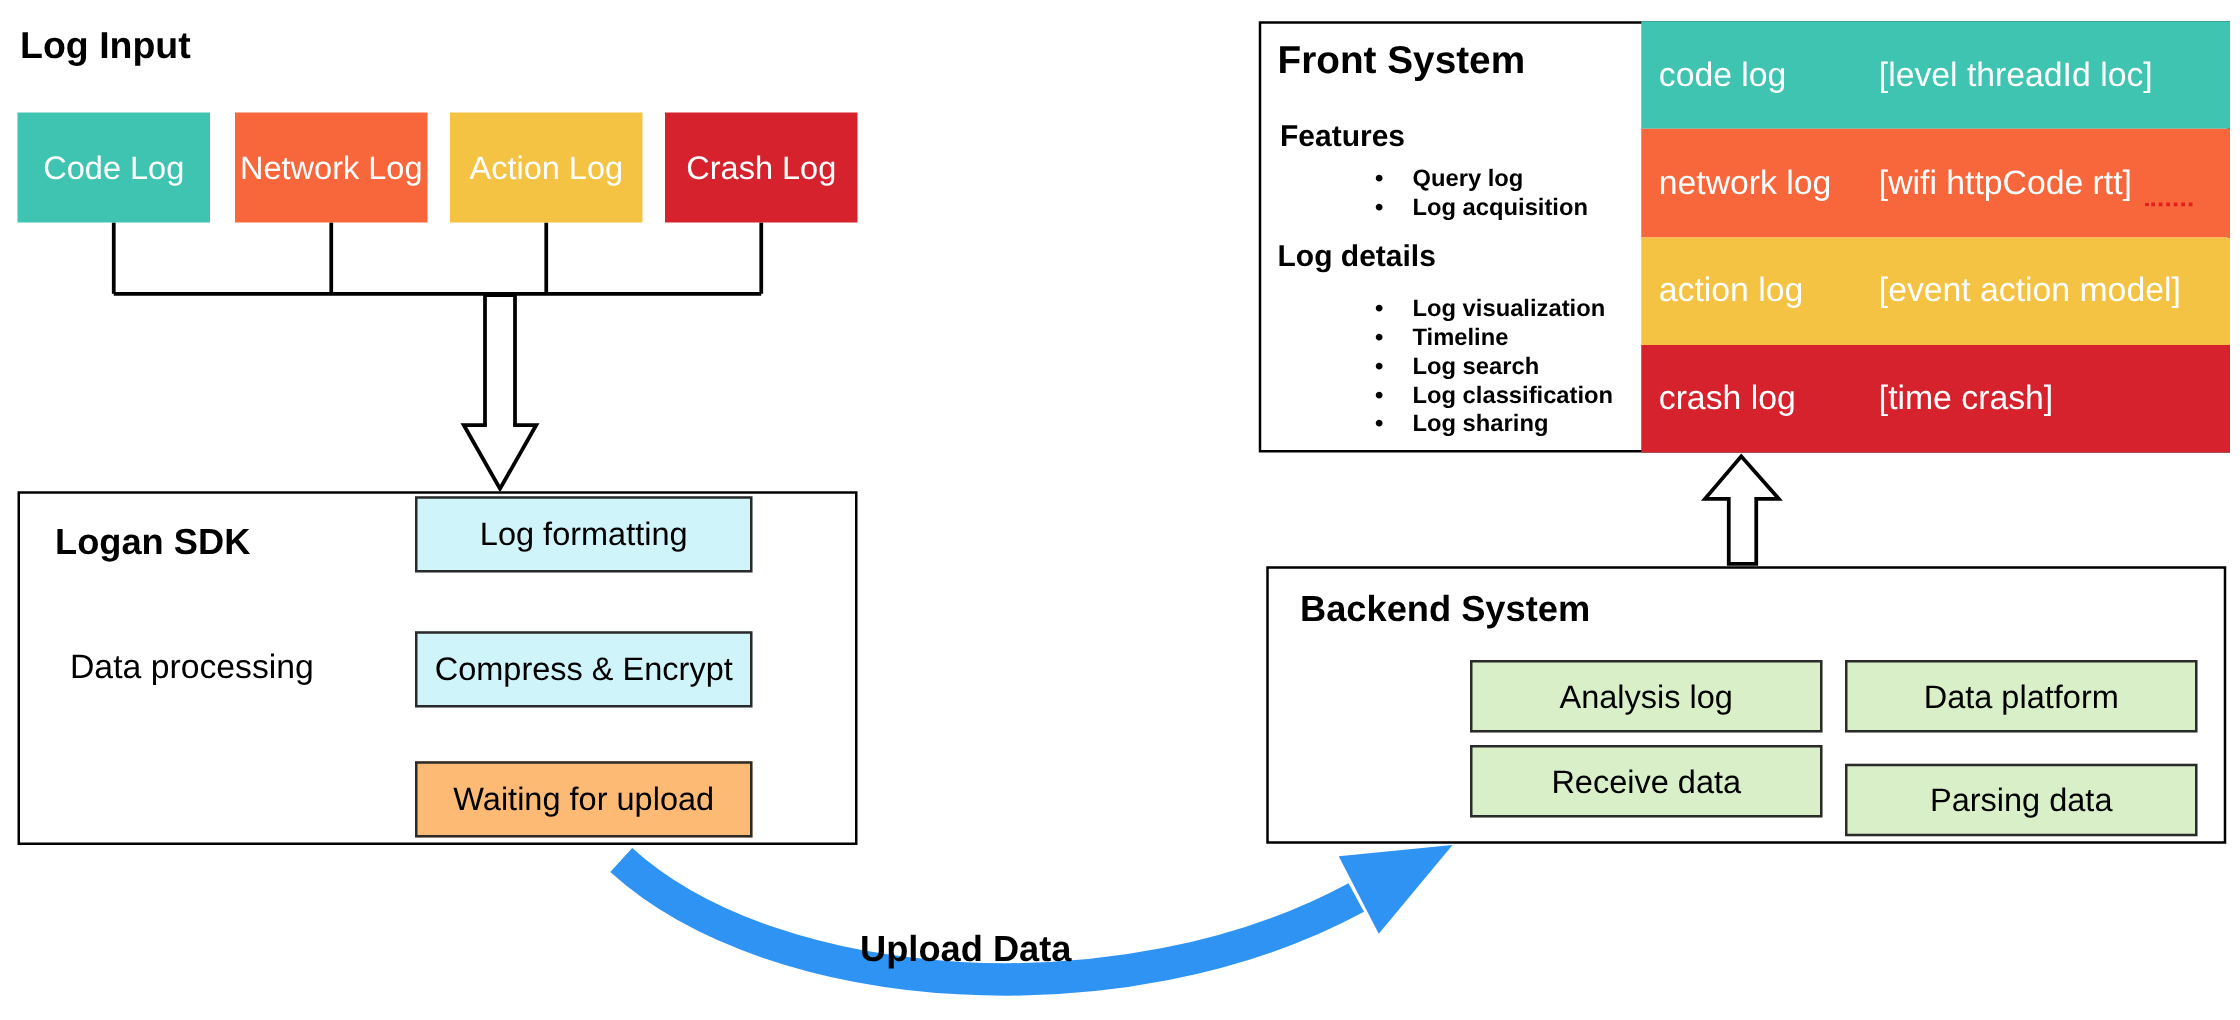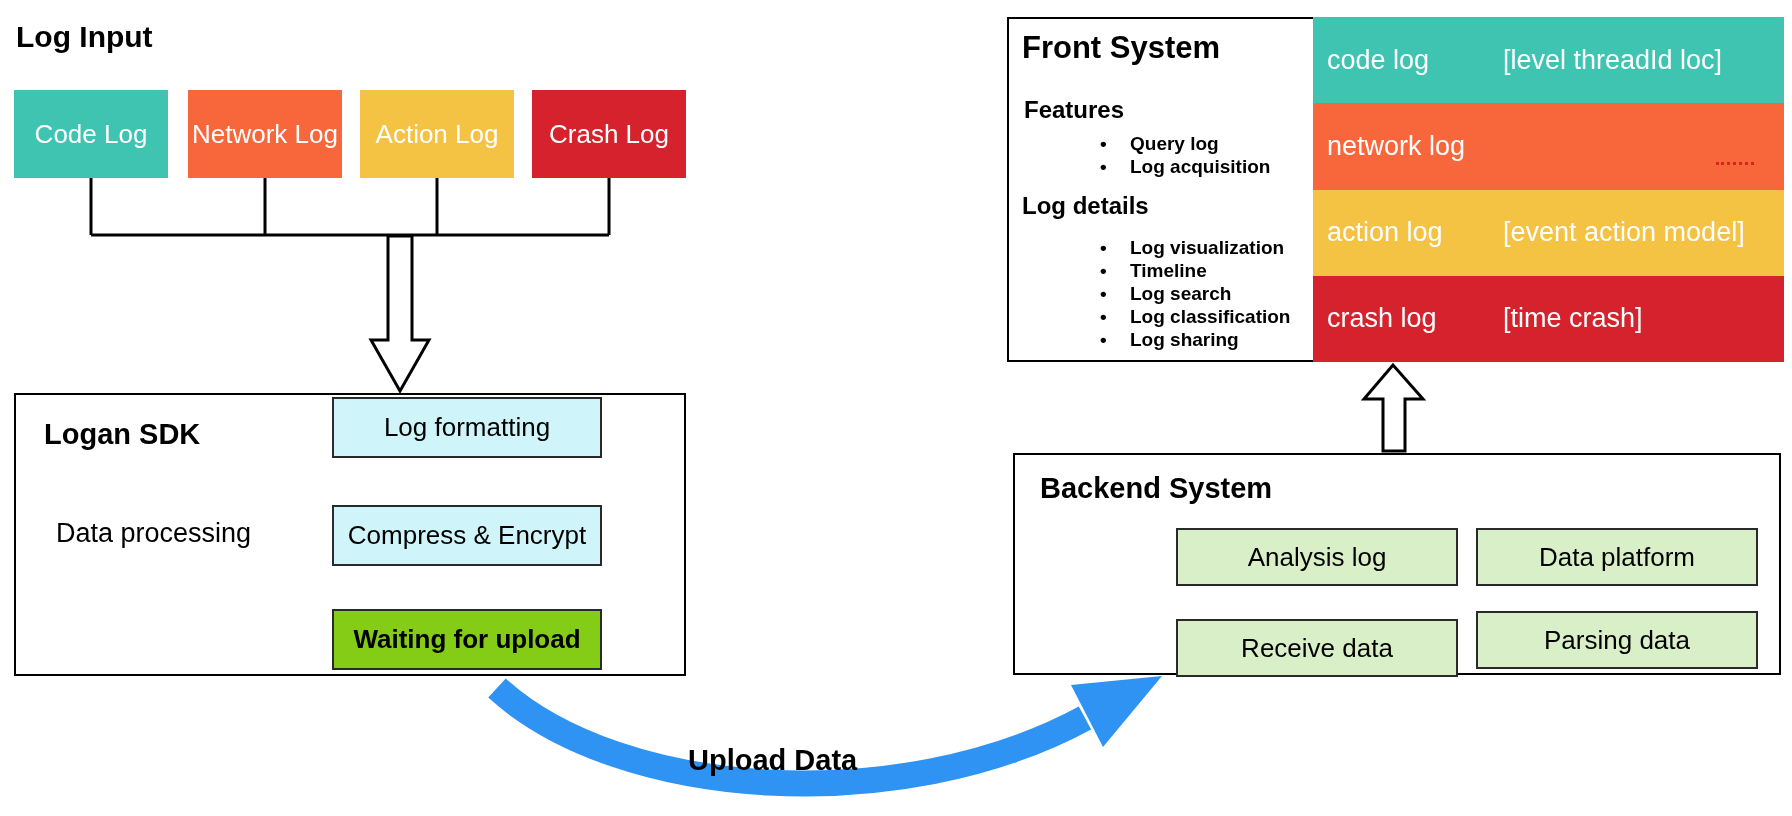--- a/index.html
+++ b/index.html
@@ -46,21 +46,21 @@
   .bar .lab{margin-left:14px;}
   .bar .det{position:absolute;left:190px;white-space:nowrap;}
   .squiggle{position:absolute;left:1716px;top:162px;width:38px;border-bottom:3px dotted #e0201c;}
   .backend{left:1013px;top:453px;width:768px;height:222px;}
   .backend-title{left:1040px;top:472px;font-size:29px;font-weight:bold;}
   .gbox{
     position:absolute;width:282px;height:58px;box-sizing:border-box;border:2px solid #2a2a2a;
     display:flex;align-items:center;justify-content:center;font-size:26px;
   }
   .g0{left:1176px;top:528px;} .g1{left:1476px;top:528px;}
-  .g2{left:1176px;top:619px;} .g3{left:1476px;top:598px;margin-top:13px;}
+  .g2{left:1176px;top:596px;} .g3{left:1476px;top:598px;margin-top:13px;}
   .upload-label{left:688px;top:744px;width:160px;text-align:center;font-size:29px;font-weight:bold;white-space:nowrap;}
 </style>
 </head>
 <body>
 
 <div class="canvas">
 
   <svg class="layer" viewBox="0 0 1792 816">
 
     <g stroke="#000" stroke-width="3" fill="none">
@@ -104,21 +104,21 @@
 
   <div class="panel logan"></div>
   <div class="abs logan-title">Logan SDK</div>
   <div class="abs logan-side">Data processing</div>
   <div class="step s0" style="background-color: rgb(207, 244, 249);">
     <span>Log formatting</span>
   </div>
   <div class="step s1" style="background-color: rgb(207, 244, 249);">
     <span>Compress &amp; Encrypt</span>
   </div>
-  <div class="step s2" style="background-color: #84cc16; font-weight: bold;">
+  <div class="step s2" style="background-color: #fdba74;">
     <span>Waiting for upload</span>
   </div>
 
   <div class="panel front"></div>
   <div class="abs front-title">Front System</div>
   <div class="sec-head h0">Features</div>
   <ul class="bullets ul0">
     <li>Query log</li>
     <li>Log acquisition</li>
   </ul>
@@ -131,20 +131,21 @@
     <li>Log sharing</li>
   </ul>
 
   <div class="bars">
     <div class="bar" style="background-color: rgb(63, 196, 177);">
       <span class="lab">code log</span>
       <span class="det">[level threadId loc]</span>
     </div>
     <div class="bar" style="background-color: rgb(248, 102, 60);">
       <span class="lab">network log</span>
+      <span class="det">[wifi httpCode rtt]</span>
     </div>
     <div class="bar" style="background-color: rgb(245, 195, 67);">
       <span class="lab">action log</span>
       <span class="det">[event action model]</span>
     </div>
     <div class="bar" style="background-color: rgb(213, 34, 45);">
       <span class="lab">crash log</span>
       <span class="det">[time crash]</span>
     </div>
   </div>

